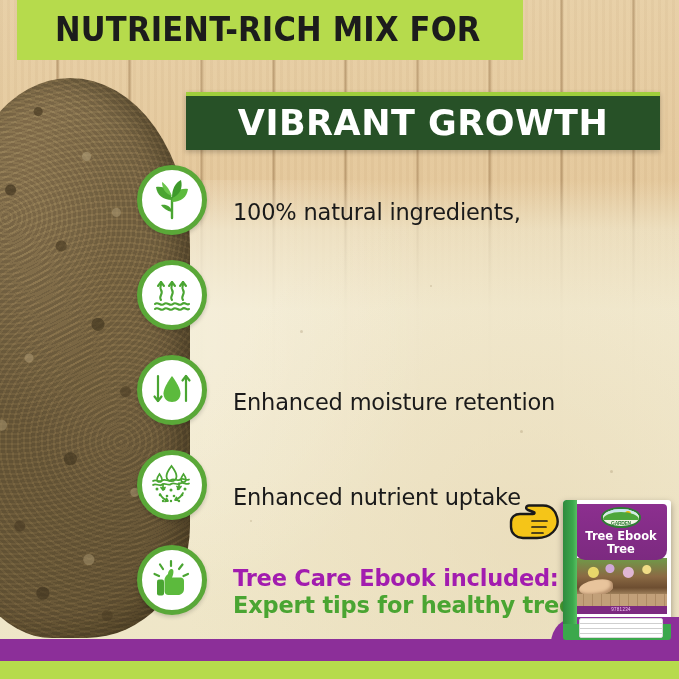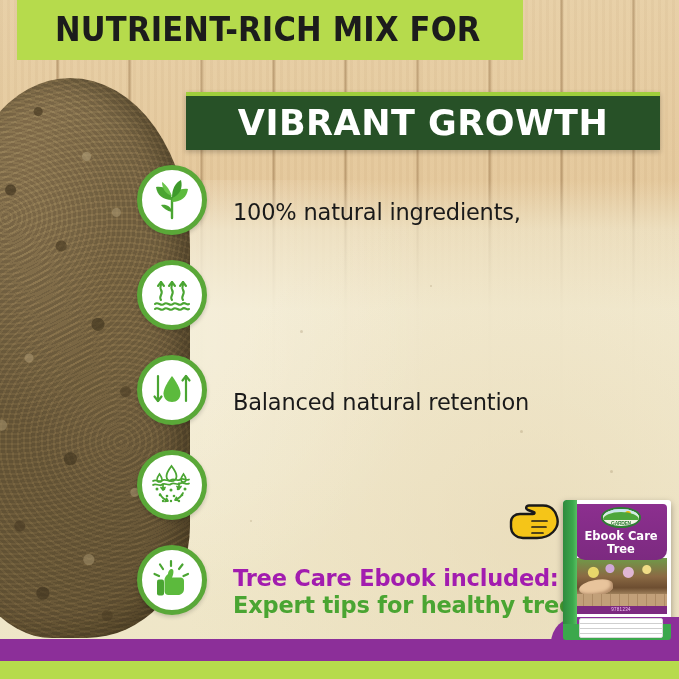--- a/index.html
+++ b/index.html
@@ -445,21 +445,21 @@
               <path d="M8 8 L8 33"></path>
               <path d="M4.5 28.5 L8 33 L11.5 28.5"></path>
               <path d="M36 33 L36 8"></path>
               <path d="M32.5 12.5 L36 8 L39.5 12.5"></path>
             </g>
             <path d="M22 8 C22 8 13.5 19 13.5 25.5 C13.5 30.6 17.3 34 22 34 C26.7 34 30.5 30.6 30.5 25.5 C30.5 19 22 8 22 8 Z" fill="#5cba3d"></path>
           </svg>
         </span>
       </div>
       <div class="feature-text">
-        <span class="t2">Balanced natural retention</span>
+        <span class="t2">Enhanced moisture retention</span>
       </div>
     </div>
 
     <div class="feature">
       <div class="badge">
         <span>
           <svg width="46" height="46" viewBox="0 0 46 46">
             <g stroke="#4aa532" stroke-width="1.7" fill="none" stroke-linecap="round">
               <path d="M4 19 C7 16.5 10 21 13 18.5 C16 16 19 20.5 22 18 C25 15.5 28 20 31 17.5 C34 15 37 19.5 40 17.5"></path>
               <path d="M4 23 C7 20.5 10 25 13 22.5 C16 20 19 24.5 22 22 C25 19.5 28 24 31 21.5 C34 19 37 23.5 40 21.5"></path>
@@ -481,20 +481,23 @@
                 <circle cx="18" cy="34" r="1.3"></circle>
               <circle cx="25" cy="34" r="1.3"></circle>
                 <circle cx="33" cy="33" r="1.3"></circle>
               <circle cx="14" cy="39" r="1.2"></circle>
                 <circle cx="22" cy="39" r="1.2"></circle>
               <circle cx="30" cy="39" r="1.2"></circle>
             </g>
           </svg>
         </span>
       </div>
+      <div class="feature-text">
+        <span class="t2">Enhanced nutrient uptake</span>
+      </div>
     </div>
 
     <div class="feature">
       <div class="badge">
         <span>
           <svg width="44" height="44" viewBox="0 0 44 44">
             <g stroke="#4aa532" stroke-width="2.2" stroke-linecap="round">
               <path d="M21 8 L21 3"></path>
               <path d="M13 11 L10 6.5"></path>
               <path d="M29 11 L32.5 6.5"></path>
@@ -530,21 +533,21 @@
       <div class="hand"></div>
       <div class="deck"></div>
     </div>
     <div class="cover-purple">
       <div class="brandbadge">
         <div class="sky"></div>
         <div class="sun"></div>
         <div class="hill"></div>
         <div class="word">GARDEN</div>
       </div>
-      <div class="etitle">Ebook Care</div>
+      <div class="etitle">Tree Ebook</div>
       <div class="etitle">Tree</div>
     </div>
     <div class="barcodebar">
       <span>9781234</span>
     </div>
     <div class="lines"></div>
     <div class="spine"></div>
     <div class="spine-bottom"></div>
   </div>
 

